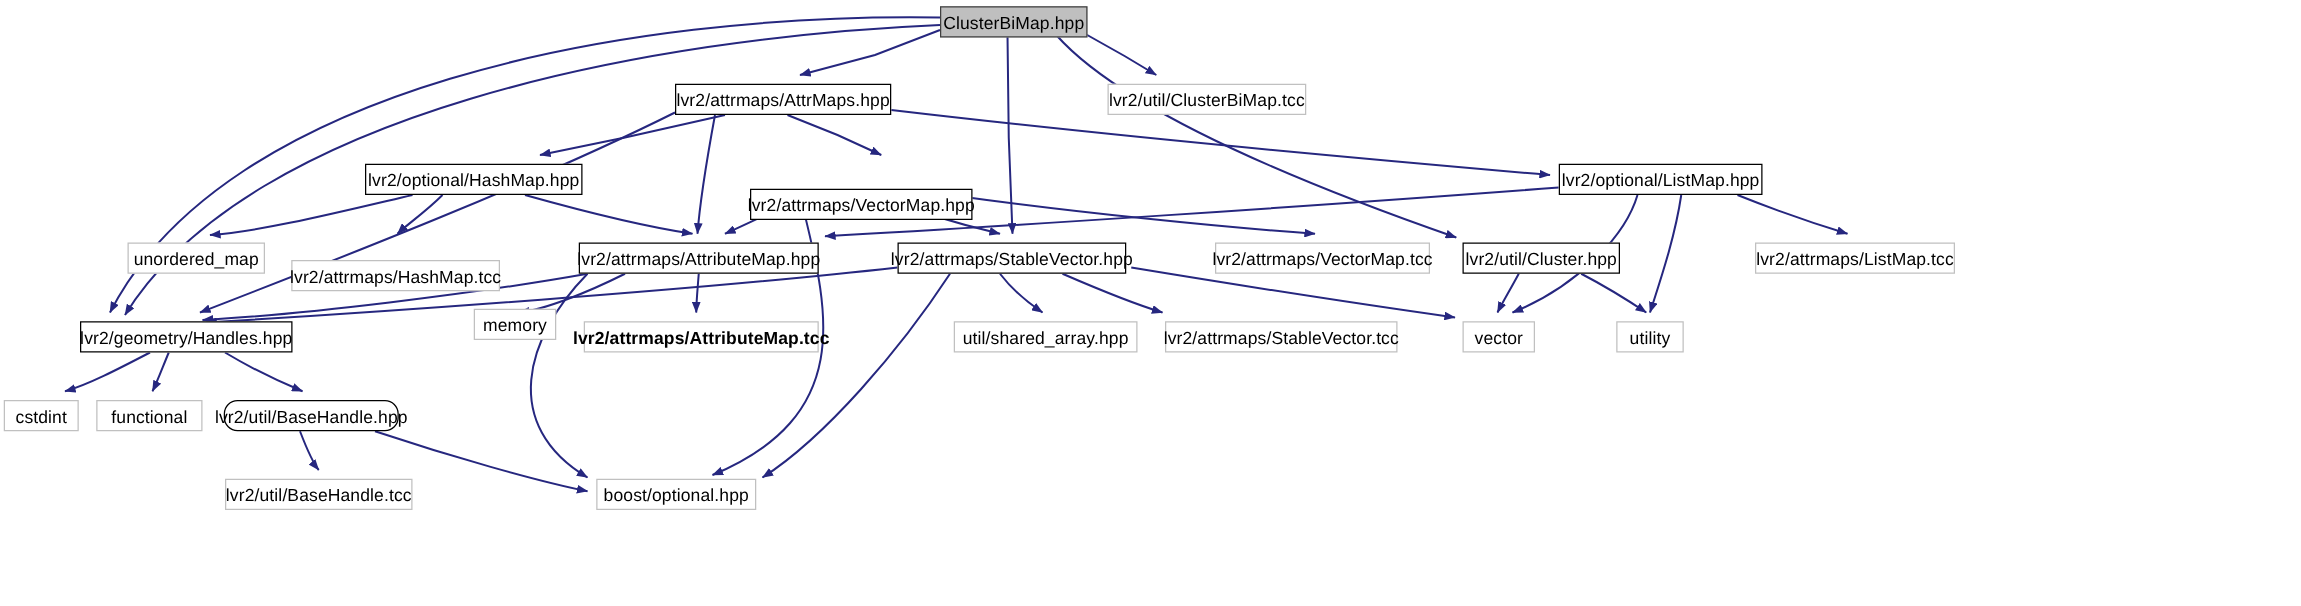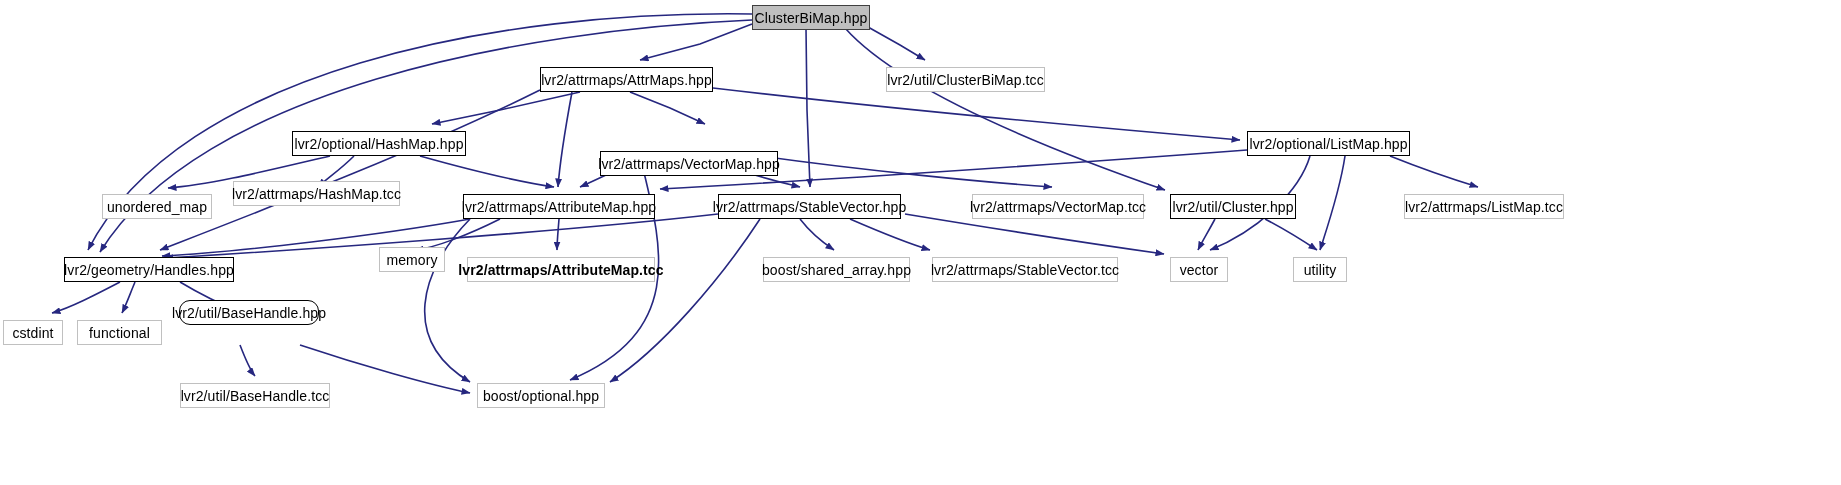--- a/index.html
+++ b/index.html
@@ -103,31 +103,31 @@
     </g>
   </svg>
 
   <div class="node gray" style="left:752px;top:5px;width:118px;">ClusterBiMap.hpp</div>
   <div class="node bold" style="left:540px;top:67px;width:173px;">lvr2/attrmaps/AttrMaps.hpp</div>
   <div class="node light" style="left:886px;top:67px;width:159px;">lvr2/util/ClusterBiMap.tcc</div>
   <div class="node bold" style="left:292px;top:131px;width:174px;">lvr2/optional/HashMap.hpp</div>
   <div class="node bold" style="left:600px;top:131px;width:178px;margin-top:20px;">lvr2/attrmaps/VectorMap.hpp</div>
   <div class="node bold" style="left:1247px;top:131px;width:163px;">lvr2/optional/ListMap.hpp</div>
   <div class="node light" style="left:102px;top:194px;width:110px;">unordered_map</div>
-  <div class="node light" style="left:233px;top:181px;width:167px;">lvr2/attrmaps/HashMap.tcc</div>
+  <div class="node light" style="left:233px;top:208px;width:167px;">lvr2/attrmaps/HashMap.tcc</div>
   <div class="node bold" style="left:463px;top:194px;width:192px;">lvr2/attrmaps/AttributeMap.hpp</div>
   <div class="node bold" style="left:718px;top:194px;width:183px;">lvr2/attrmaps/StableVector.hpp</div>
   <div class="node light" style="left:972px;top:194px;width:172px;">lvr2/attrmaps/VectorMap.tcc</div>
   <div class="node bold" style="left:1170px;top:194px;width:126px;">lvr2/util/Cluster.hpp</div>
   <div class="node light" style="left:1404px;top:194px;width:160px;">lvr2/attrmaps/ListMap.tcc</div>
   <div class="node bold" style="left:64px;top:257px;width:170px;">lvr2/geometry/Handles.hpp</div>
   <div class="node light" style="left:379px;top:247px;width:66px;">memory</div>
   <div class="node light" style="left:467px;top:257px;width:188px;font-weight:bold;">lvr2/attrmaps/AttributeMap.tcc</div>
-  <div class="node light" style="left:763px;top:257px;width:147px;">boost/shared_array.hpp</div>
+  <div class="node light" style="left:763px;top:257px;width:147px;">util/shared_array.hpp</div>
   <div class="node light" style="left:932px;top:257px;width:186px;">lvr2/attrmaps/StableVector.tcc</div>
   <div class="node light" style="left:1170px;top:257px;width:58px;">vector</div>
   <div class="node light" style="left:1293px;top:257px;width:54px;">utility</div>
   <div class="node light" style="left:3px;top:320px;width:60px;">cstdint</div>
   <div class="node light" style="left:77px;top:320px;width:85px;">functional</div>
-  <div class="node bold" style="left:179px;top:300px;width:140px;border-radius:11px;">lvr2/util/BaseHandle.hpp</div>
+  <div class="node bold" style="left:179px;top:320px;width:140px;border-radius:11px;">lvr2/util/BaseHandle.hpp</div>
   <div class="node light" style="left:180px;top:383px;width:150px;">lvr2/util/BaseHandle.tcc</div>
   <div class="node light" style="left:477px;top:383px;width:128px;">boost/optional.hpp</div>
 </div>
 
 </body></html>

